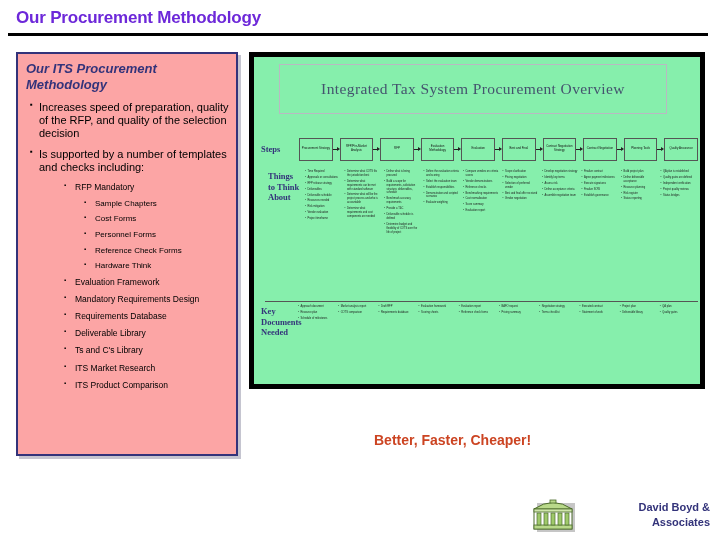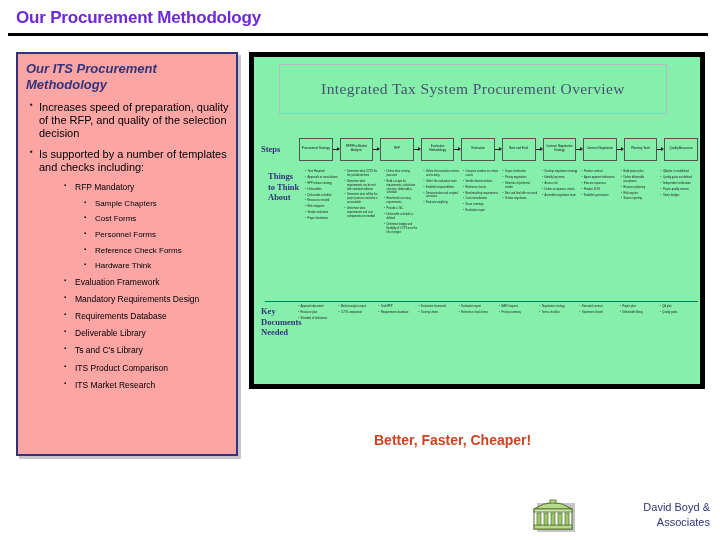--- a/index.html
+++ b/index.html
@@ -180,21 +180,21 @@
     white-space:nowrap;
   }
 
   
   #footer-logo{
     position:absolute;left:530px;top:498px;width:46px;height:34px;
   }
   #footer-company{
     position:absolute;left:590px;top:500px;width:120px;
     text-align:right;
-    font-size:11px;font-weight:normal;
+    font-size:11px;font-weight:bold;
     color:#33337a;
     line-height:1.32;
   }
 </style>
 </head>
 <body>
 
 <div id="slide-title">Our Procurement Methodology</div>
 <div id="title-rule"></div>
 
@@ -210,22 +210,22 @@
   <div class="l3">Cost Forms</div>
   <div class="l3">Personnel Forms</div>
   <div class="l3">Reference Check Forms</div>
   <div class="l3">Hardware Think</div>
 
   <div class="l2">Evaluation Framework</div>
   <div class="l2">Mandatory Requirements Design</div>
   <div class="l2">Requirements Database</div>
   <div class="l2">Deliverable Library</div>
   <div class="l2">Ts and C's Library</div>
+  <div class="l2">ITS Market Research</div>
   <div class="l2">ITS Product Comparison</div>
-  <div class="l2">ITS Market Research</div>
 </div>
 
 <div id="diagram">
 
   <div id="diagram-title-box">
     <div id="diagram-title">Integrated Tax System Procurement Overview</div>
   </div>
 
   <div id="steps-row">
     <div id="steps-label" class="row-label">Steps</div>

